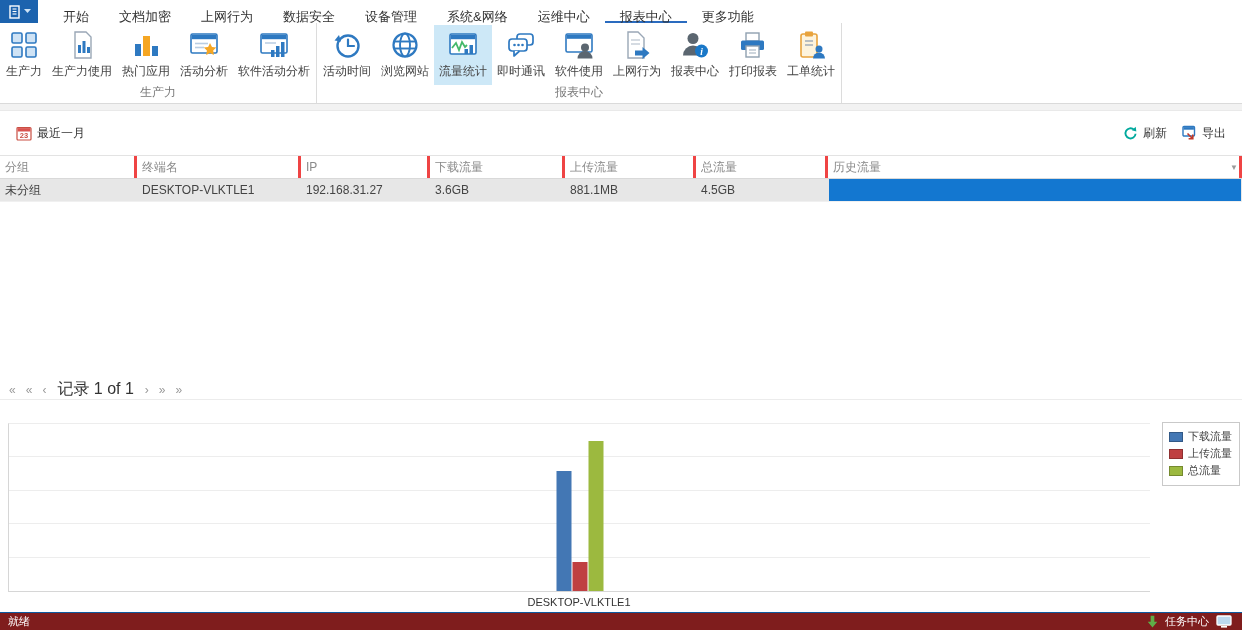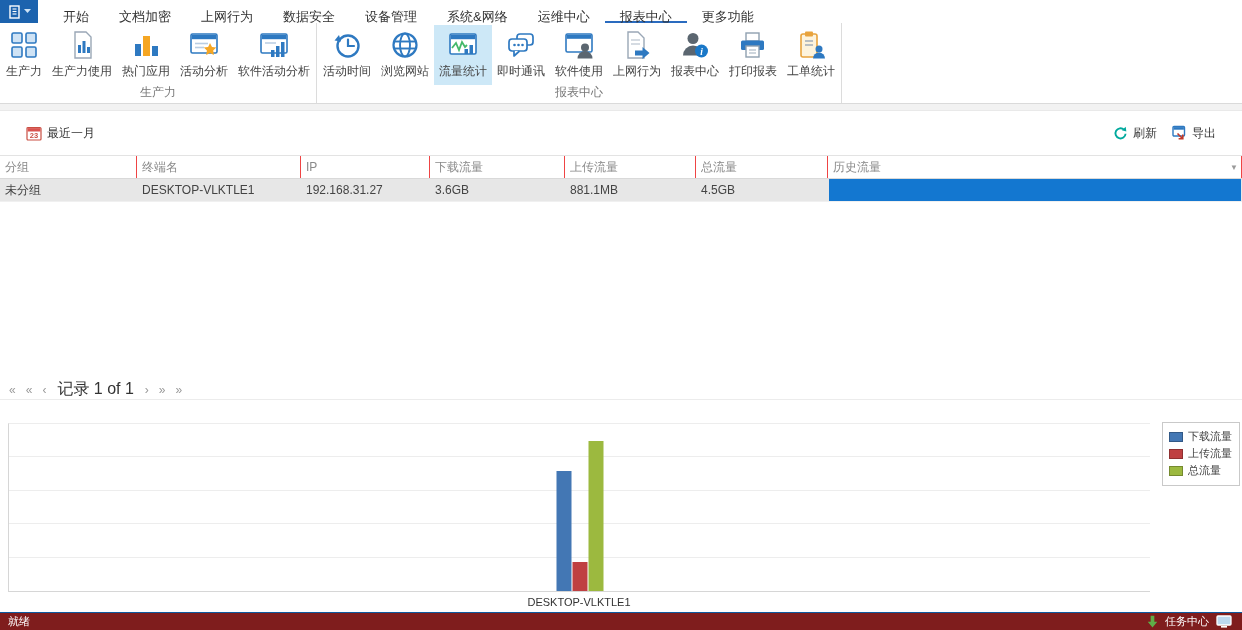--- a/index.html
+++ b/index.html
@@ -20,28 +20,28 @@
   .rgroup { display:flex; flex-direction:column; border-right:1px solid #dcdcdc; padding:0 1px; }
   .rgroup-buttons { display:flex; align-items:stretch; height:62px; padding-top:2px; }
   .rgroup-label { text-align:center; font-size:12px; color:#777; height:16px; line-height:14px; }
   .rbtn { display:flex; flex-direction:column; align-items:center; padding:4px 5px 0; cursor:pointer; }
   .rbtn.selected { background:#cde8f7; }
   .rbtn .ricon { width:32px; height:32px; display:flex; align-items:center; justify-content:center; }
   .rbtn .rlabel { font-size:12px; color:#444; margin-top:2px; white-space:nowrap; }
   .ribbon-gap { position:absolute; top:103px; left:0; width:100%; height:8px; background:#f2f2f2; border-top:1px solid #dadada; border-bottom:1px solid #e9e9e9; }
 
   
-  .toolbar { position:absolute; top:111px; left:0; width:100%; height:44px; background:#fff; display:flex; align-items:center; justify-content:space-between; padding:0 26px; }
+  .toolbar { position:absolute; top:111px; left:0; width:100%; height:44px; background:#fff; display:flex; align-items:center; justify-content:space-between; padding:0 16px; }
   .tool-left,.tool-right { display:flex; align-items:center; gap:14px; }
   .tool-item { display:flex; align-items:center; gap:5px; font-size:12px; color:#333; cursor:pointer; }
 
   
   .grid { position:absolute; top:155px; left:0; width:100%; height:225px; background:#fff; }
   .grid-header { display:flex; height:24px; border-top:1px solid #e3e3e3; border-bottom:1px solid #d9d9d9; background:#fff; position:relative; }
-  .gh-cell { font-size:12px; color:#8a8a8a; line-height:23px; padding-left:5px; border-right:1px solid #ef4444; overflow:hidden; cursor:pointer; }
+  .gh-cell { font-size:12px; color:#8a8a8a; line-height:23px; padding-left:5px; border-right:3px solid #ef4444; overflow:hidden; cursor:pointer; }
   .gh-cell:last-child { border-right:none; }
   .gh-dropdown { position:absolute; right:4px; top:0; font-size:8px; color:#9a9a9a; line-height:23px; cursor:pointer; }
   .grid-row { display:flex; height:23px; background:#e7e7e7; border-bottom:1px solid #f0f0f0; cursor:pointer; }
   .gr-cell { font-size:12px; color:#444; line-height:22px; padding-left:5px; overflow:hidden; white-space:nowrap; }
   .c0{width:137px;} .c1{width:164px;} .c2{width:129px;} .c3{width:135px;} .c4{width:131px;} .c5{width:132px;} .c6{width:414px; padding:0; position:relative;}
   .history-bar { position:absolute; left:1px; top:0; height:23px; }
 
   
   .pager { position:absolute; top:380px; left:0; width:100%; height:20px; display:flex; align-items:center; padding-left:4px; border-bottom:1px solid #ececec; background:#fff; }
   .pg-btn { color:#9a9a9a; font-size:12px; padding:0 5px; cursor:pointer; line-height:18px; }

